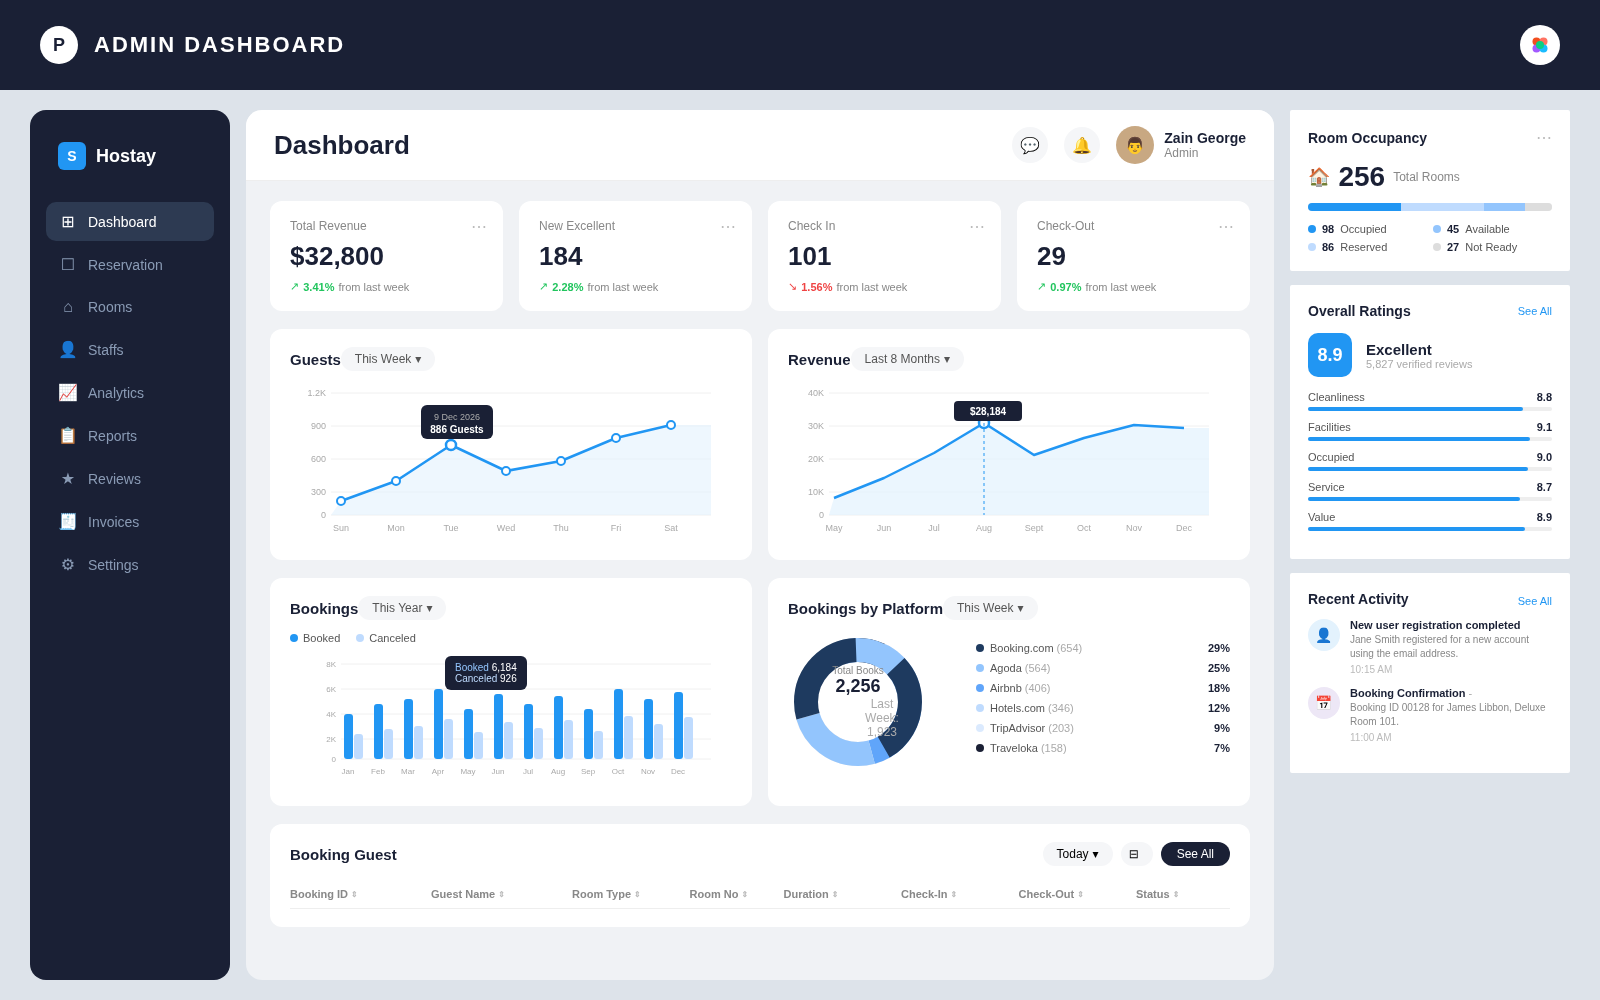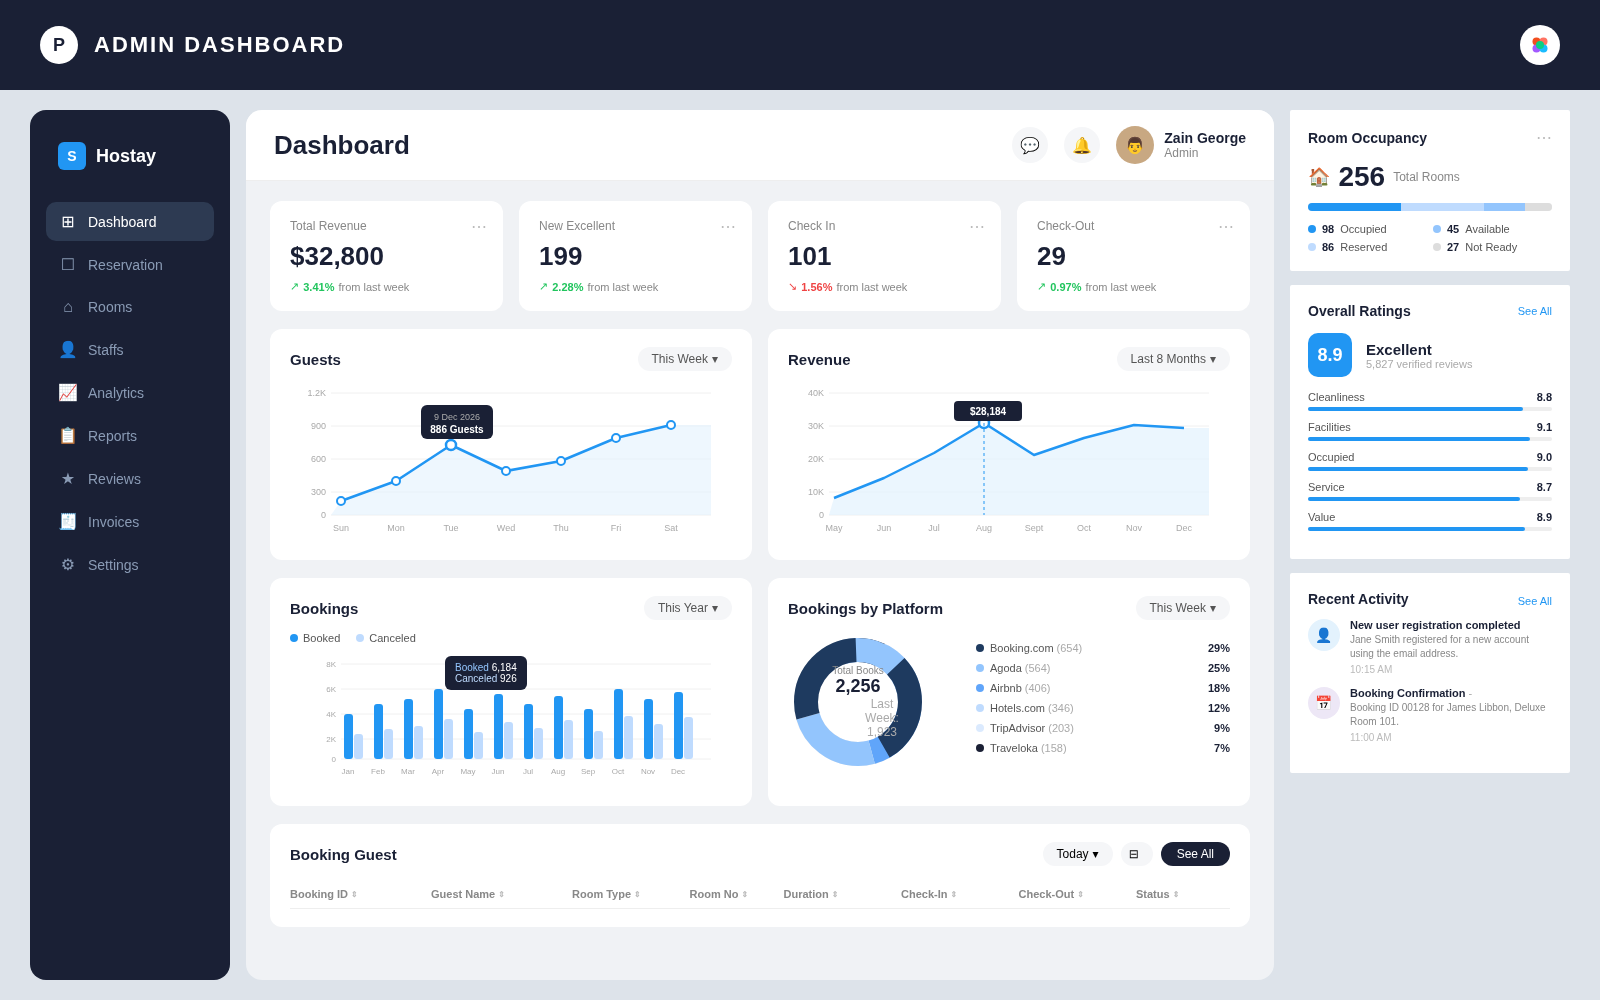--- a/index.html
+++ b/index.html
@@ -209,21 +209,21 @@
       gap: 16px;
       margin-bottom: 18px;
     }
     .chart-card {
       background: white;
       border-radius: 12px;
       padding: 18px 20px;
     }
     .chart-header {
       display: flex;
-      justify-content: space-between;
+      justify-content: flex-start;
       align-items: center;
       margin-bottom: 12px;
     }
     .chart-title { font-size: 15px; font-weight: 700; color: #1a2035; }
     .chart-filter {
       background: #f5f6f8;
       border: none;
       border-radius: 20px;
       padding: 5px 14px;
       font-size: 12px;
@@ -557,21 +557,21 @@
           <div class="stat-value">$32,800</div>
           <div class="stat-change">
             <span style="color:#22c55e">↗</span>
             <span class="stat-change-val">3.41%</span>
             <span>from last week</span>
           </div>
         </div>
         <div class="stat-card">
           <div class="stat-dots">⋯</div>
           <div class="stat-label">New Excellent</div>
-          <div class="stat-value">199</div>
+          <div class="stat-value">184</div>
           <div class="stat-change">
             <span style="color:#22c55e">↗</span>
             <span class="stat-change-val">2.28%</span>
             <span>from last week</span>
           </div>
         </div>
         <div class="stat-card">
           <div class="stat-dots">⋯</div>
           <div class="stat-label">Check In</div>
           <div class="stat-value">101</div>

